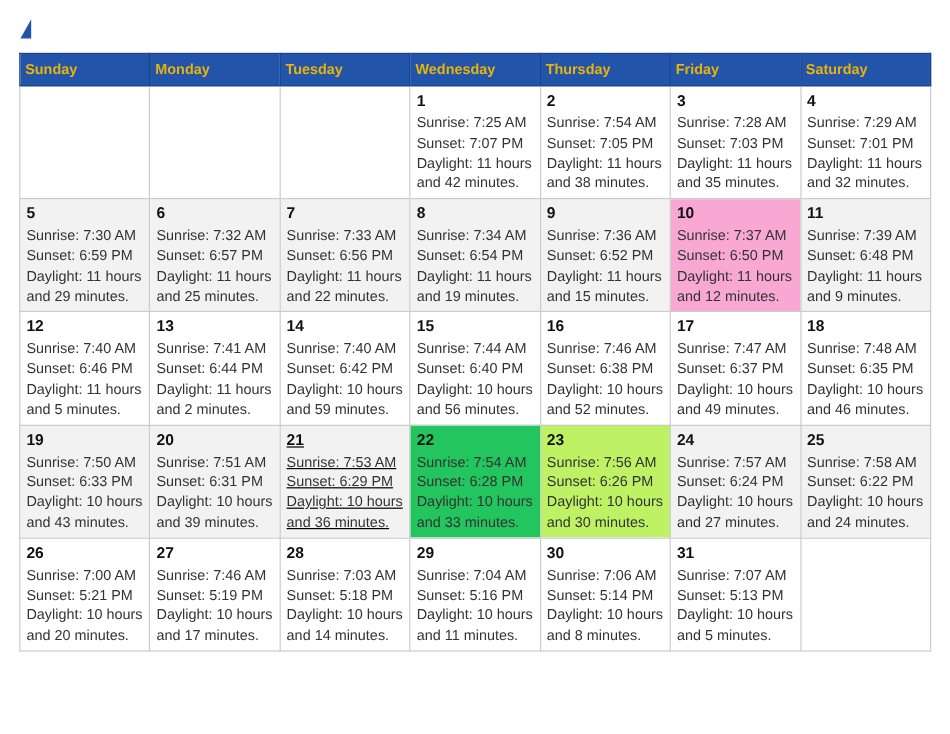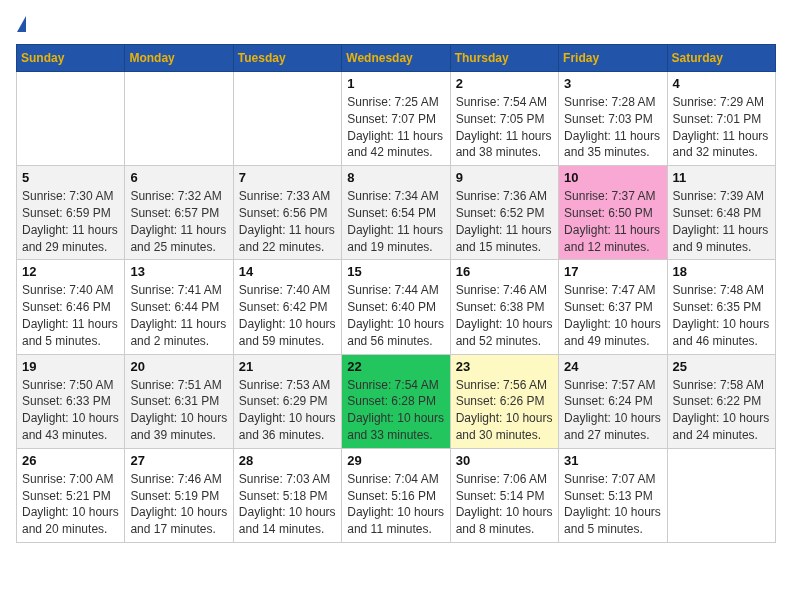--- a/index.html
+++ b/index.html
@@ -233,33 +233,33 @@
           <div class="day-info">Sunrise: 7:50 AM
 Sunset: 6:33 PM
 Daylight: 10 hours and 43 minutes.</div>
         </td>
         <td style="background: rgb(242, 242, 242);">
           <div class="day-num">20</div>
           <div class="day-info">Sunrise: 7:51 AM
 Sunset: 6:31 PM
 Daylight: 10 hours and 39 minutes.</div>
         </td>
-        <td style="background: rgb(242, 242, 242);">
+        <td style="background: rgb(242, 242, 242); text-decoration: underline;">
           <div class="day-num">21</div>
           <div class="day-info">Sunrise: 7:53 AM
 Sunset: 6:29 PM
 Daylight: 10 hours and 36 minutes.</div>
         </td>
         <td style="background: #22c55e;">
           <div class="day-num">22</div>
           <div class="day-info">Sunrise: 7:54 AM
 Sunset: 6:28 PM
 Daylight: 10 hours and 33 minutes.</div>
         </td>
-        <td style="background: #fef9c3;">
+        <td style="background: #bef264;">
           <div class="day-num">23</div>
           <div class="day-info">Sunrise: 7:56 AM
 Sunset: 6:26 PM
 Daylight: 10 hours and 30 minutes.</div>
         </td>
         <td style="background: rgb(242, 242, 242);">
           <div class="day-num">24</div>
           <div class="day-info">Sunrise: 7:57 AM
 Sunset: 6:24 PM
 Daylight: 10 hours and 27 minutes.</div>

